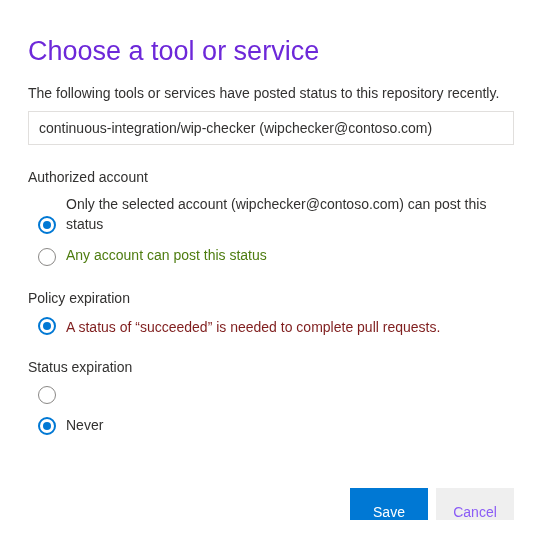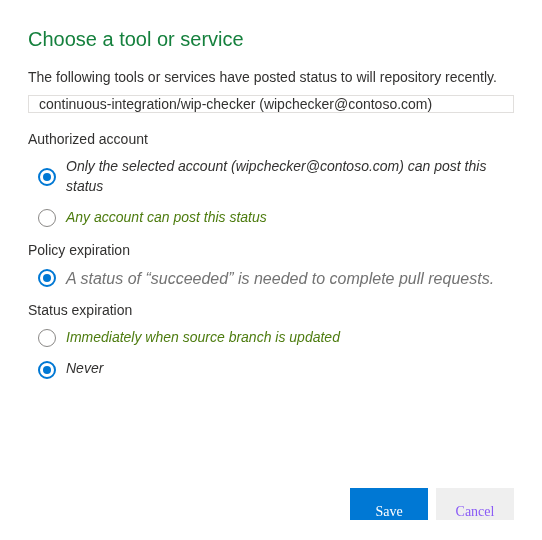--- a/index.html
+++ b/index.html
@@ -7,51 +7,50 @@
     margin: 0;
     font-family: "Segoe UI", -apple-system, Arial, sans-serif;
     font-size: 14px;
     color: #323130;
     background: #fff;
     width: 542px;
     height: 540px;
     padding: 24px 28px;
   }
   h1 {
-    font-size: 20px;
+    font-size: 27px;
     font-weight: 400;
-    margin: 4px 0 18px 0;
-    color: #15803d;
+    margin: 12px 0 18px 0;
+    color: #6d28d9;
   }
   .subtitle {
     font-size: 14px;
     margin-bottom: 10px;
     color: #323130;
   }
   .dropdown {
     border: 1px solid #e1dfdd;
-    padding: 0 10px;
+    padding: 8px 10px;
     font-size: 14px;
     color: #323130;
     background: #fff;
     margin-bottom: 18px;
     cursor: pointer;
   }
   .section-label {
     font-size: 14px;
     color: #323130;
-    margin: 8px 0 10px 0;
+    margin: 24px 0 10px 0;
   }
   .radio-group { margin-left: 10px; margin-bottom: 14px; }
   .radio-row {
     display: flex;
-    align-items: center;
+    align-items: flex-end;
     margin-bottom: 12px;
     cursor: pointer;
-    font-style: italic;
   }
   .radio {
     flex: 0 0 18px;
     width: 18px; height: 18px;
     border: 1px solid #8a8886;
     border-radius: 50%;
     margin-right: 10px;
     margin-top: 1px;
     position: relative;
     background: #fff;
@@ -66,49 +65,49 @@
     background: #0078d4;
     border-radius: 50%;
     top: 3px; left: 3px;
   }
   .radio-label {
     font-size: 14px;
     color: #323130;
     line-height: 1.4;
   }
   .radio-desc {
-    font-size: 16px;
-    color: #737373;
+    font-size: 14px;
+    color: #7f1d1d;
     margin-top: 2px;
   }
   .radio-label.dim { color: #4d7c0f; }
   .footer {
     position: absolute;
     bottom: 20px;
     right: 28px;
     display: flex;
     gap: 8px;
   }
   .btn {
     min-width: 78px;
     height: 16px;
     border: none;
     font-size: 14px;
-    font-family: Liberation Serif, serif;
+    font-family: Liberation Sans, sans-serif;
     cursor: pointer;
     padding: 16px 16px;
   }
   .btn-primary { background: #0078d4; color: #fff; }
   .btn-default { background: #efefef; color: #8b5cf6; }
 </style>
 </head>
 <body>
 
 <h1>Choose a tool or service</h1>
-<div class="subtitle">The following tools or services have posted status to will repository recently.</div>
+<div class="subtitle">The following tools or services have posted status to this repository recently.</div>
 
 <div class="dropdown">
   <span>continuous-integration/wip-checker (wipchecker@contoso.com)</span>
 </div>
 
 <div class="section-label">Authorized account</div>
 <div class="radio-group">
   <div class="radio-row">
     <div class="radio selected"></div>
     <div class="radio-label">Only the selected account (wipchecker@contoso.com) can post this status</div>
@@ -126,21 +125,20 @@
     <div>
       <div class="radio-desc">A status of “succeeded” is needed to complete pull requests.</div>
     </div>
   </div>
 </div>
 
 <div class="section-label">Status expiration</div>
 <div class="radio-group">
   <div class="radio-row">
     <div class="radio"></div>
-    <div class="radio-label dim">Immediately when source branch is updated</div>
   </div>
   <div class="radio-row">
     <div class="radio selected"></div>
     <div class="radio-label">Never</div>
   </div>
 </div>
 
 <div class="footer">
   <button class="btn btn-primary">Save</button>
   <button class="btn btn-default">Cancel</button>

